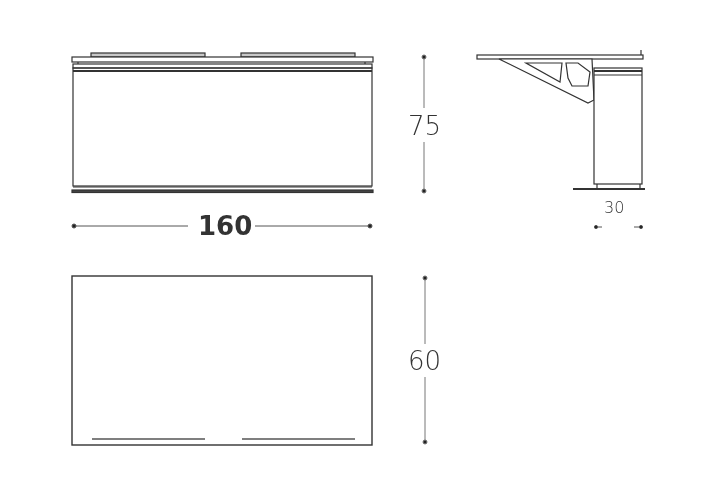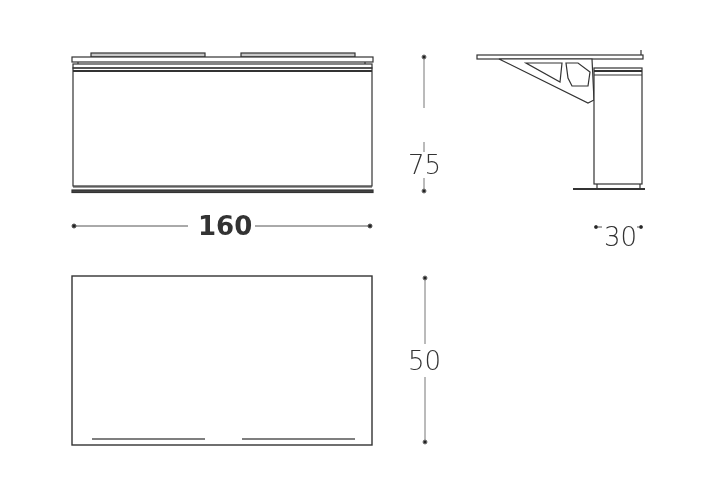--- a/index.html
+++ b/index.html
@@ -74,15 +74,15 @@
 
   <g stroke="#777" stroke-width="1">
     <line x1="425" y1="278" x2="425" y2="344"></line>
     <line x1="425" y1="377" x2="425" y2="442"></line>
     <circle cx="425" cy="278" r="2" fill="#222"></circle>
     <circle cx="425" cy="442" r="2" fill="#222"></circle>
   </g>
 </svg>
 
 <div class="lbl" style="left:198px;top:213px;font-size:26px;font-weight:bold;">160</div>
-<div class="lbl" style="left:408px;top:113px;font-size:26px;margin-top:39px;">75</div>
-<div class="lbl" style="left:604px;top:224px;font-size:26px;">30</div>
-<div class="lbl" style="left:408px;top:348px;font-size:26px;">50</div>
+<div class="lbl" style="left:408px;top:113px;font-size:26px;">75</div>
+<div class="lbl" style="left:604px;top:200px;font-size:16px;">30</div>
+<div class="lbl" style="left:408px;top:348px;font-size:26px;">60</div>
 
 </body></html>

